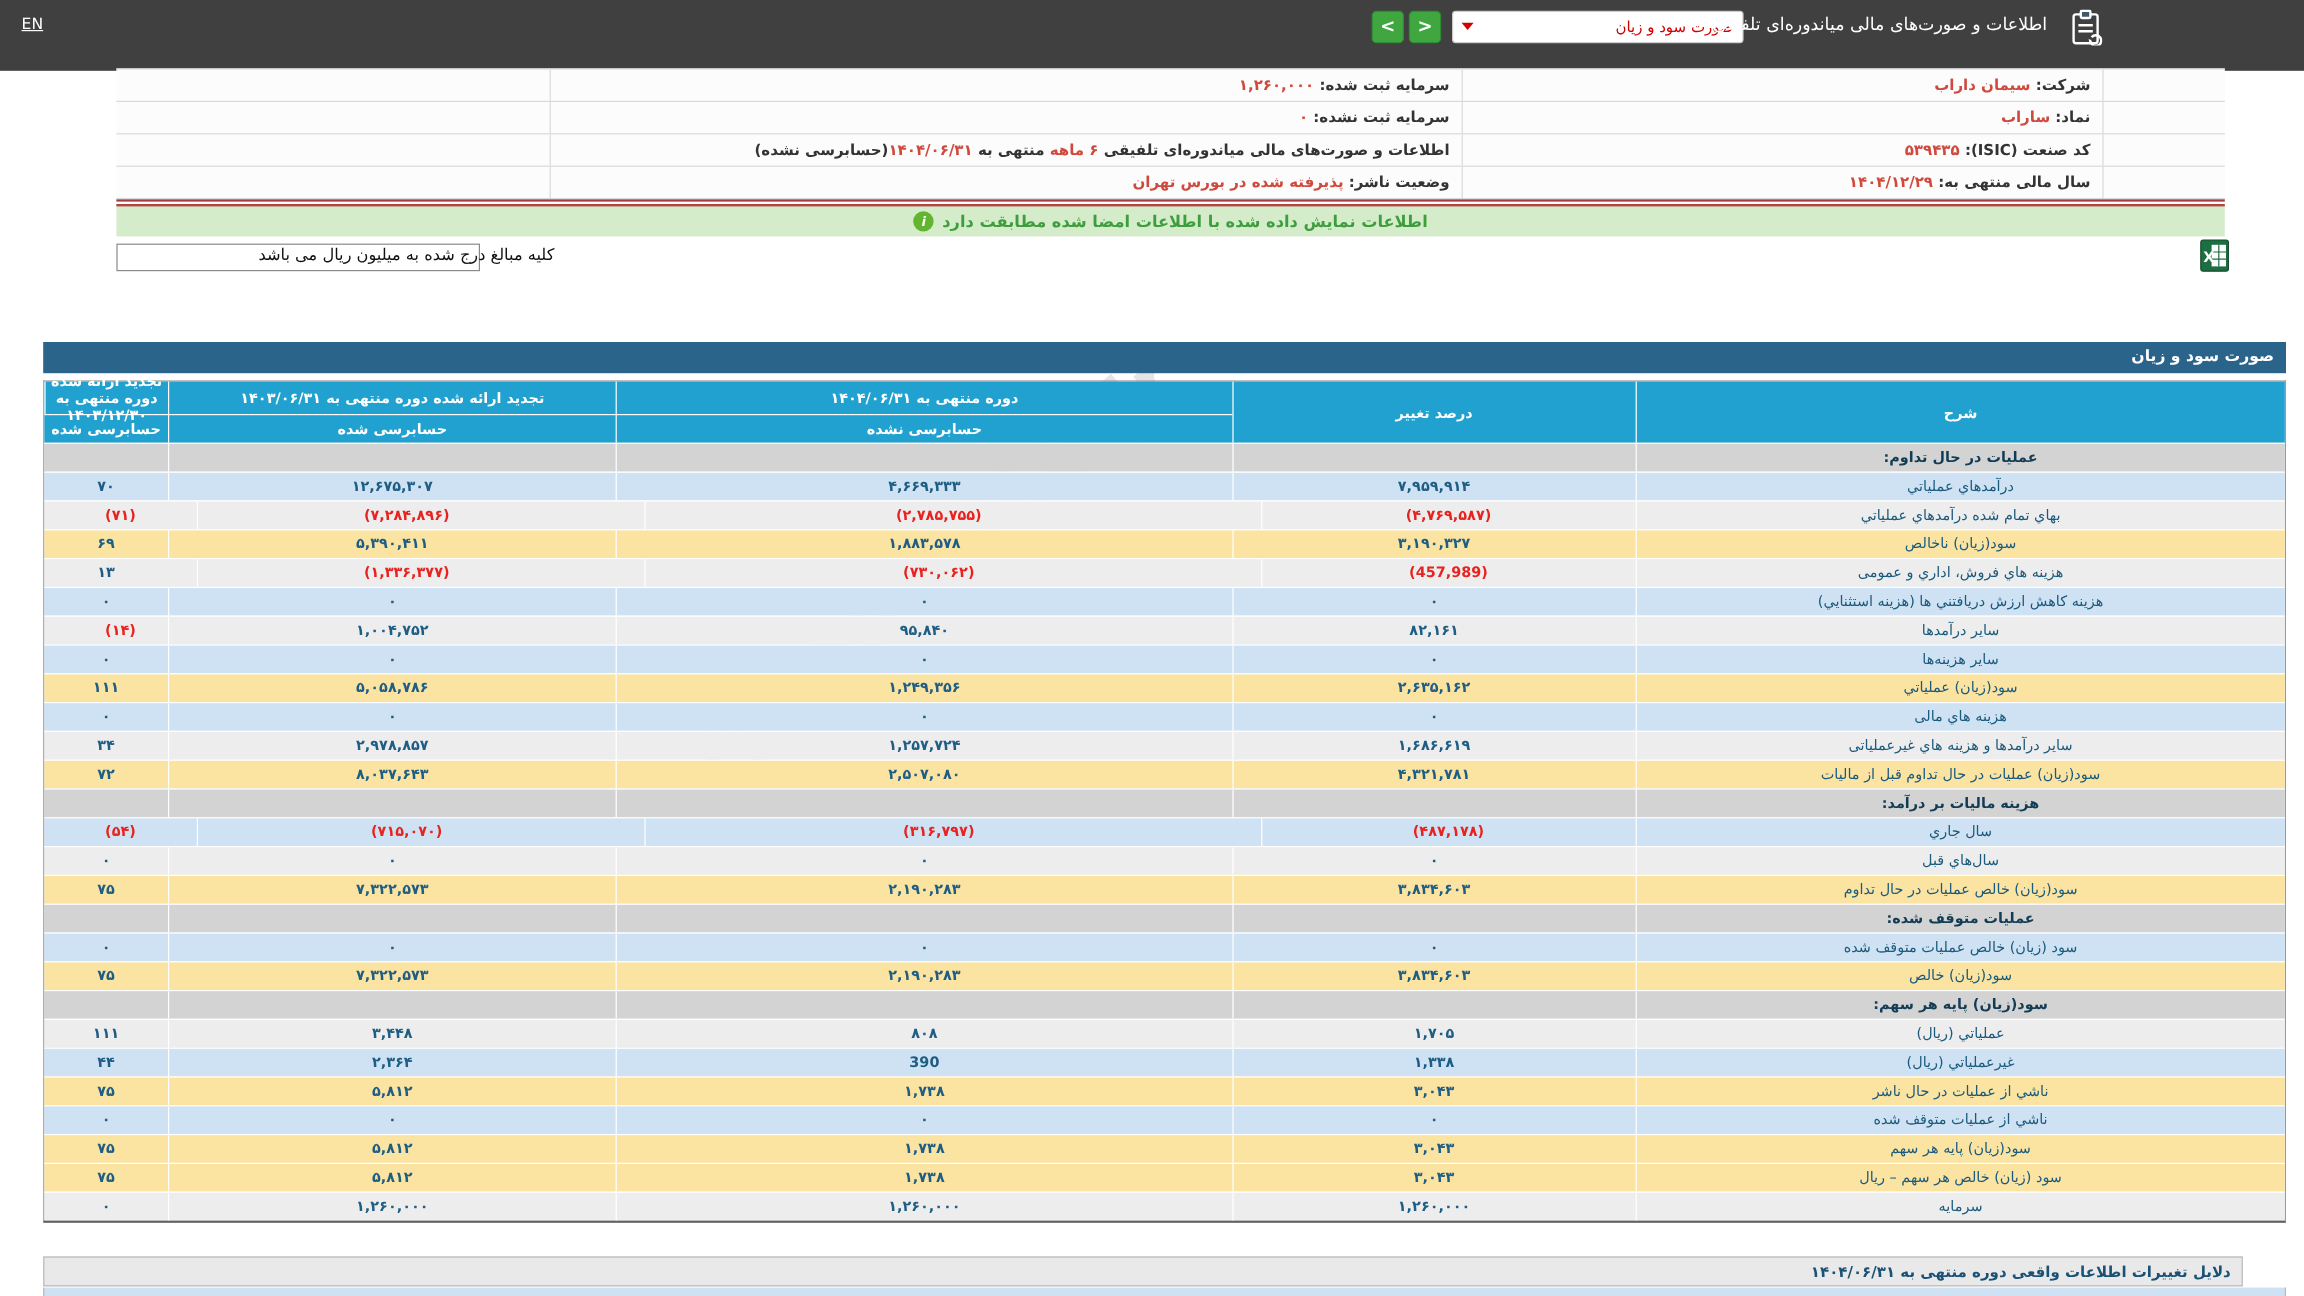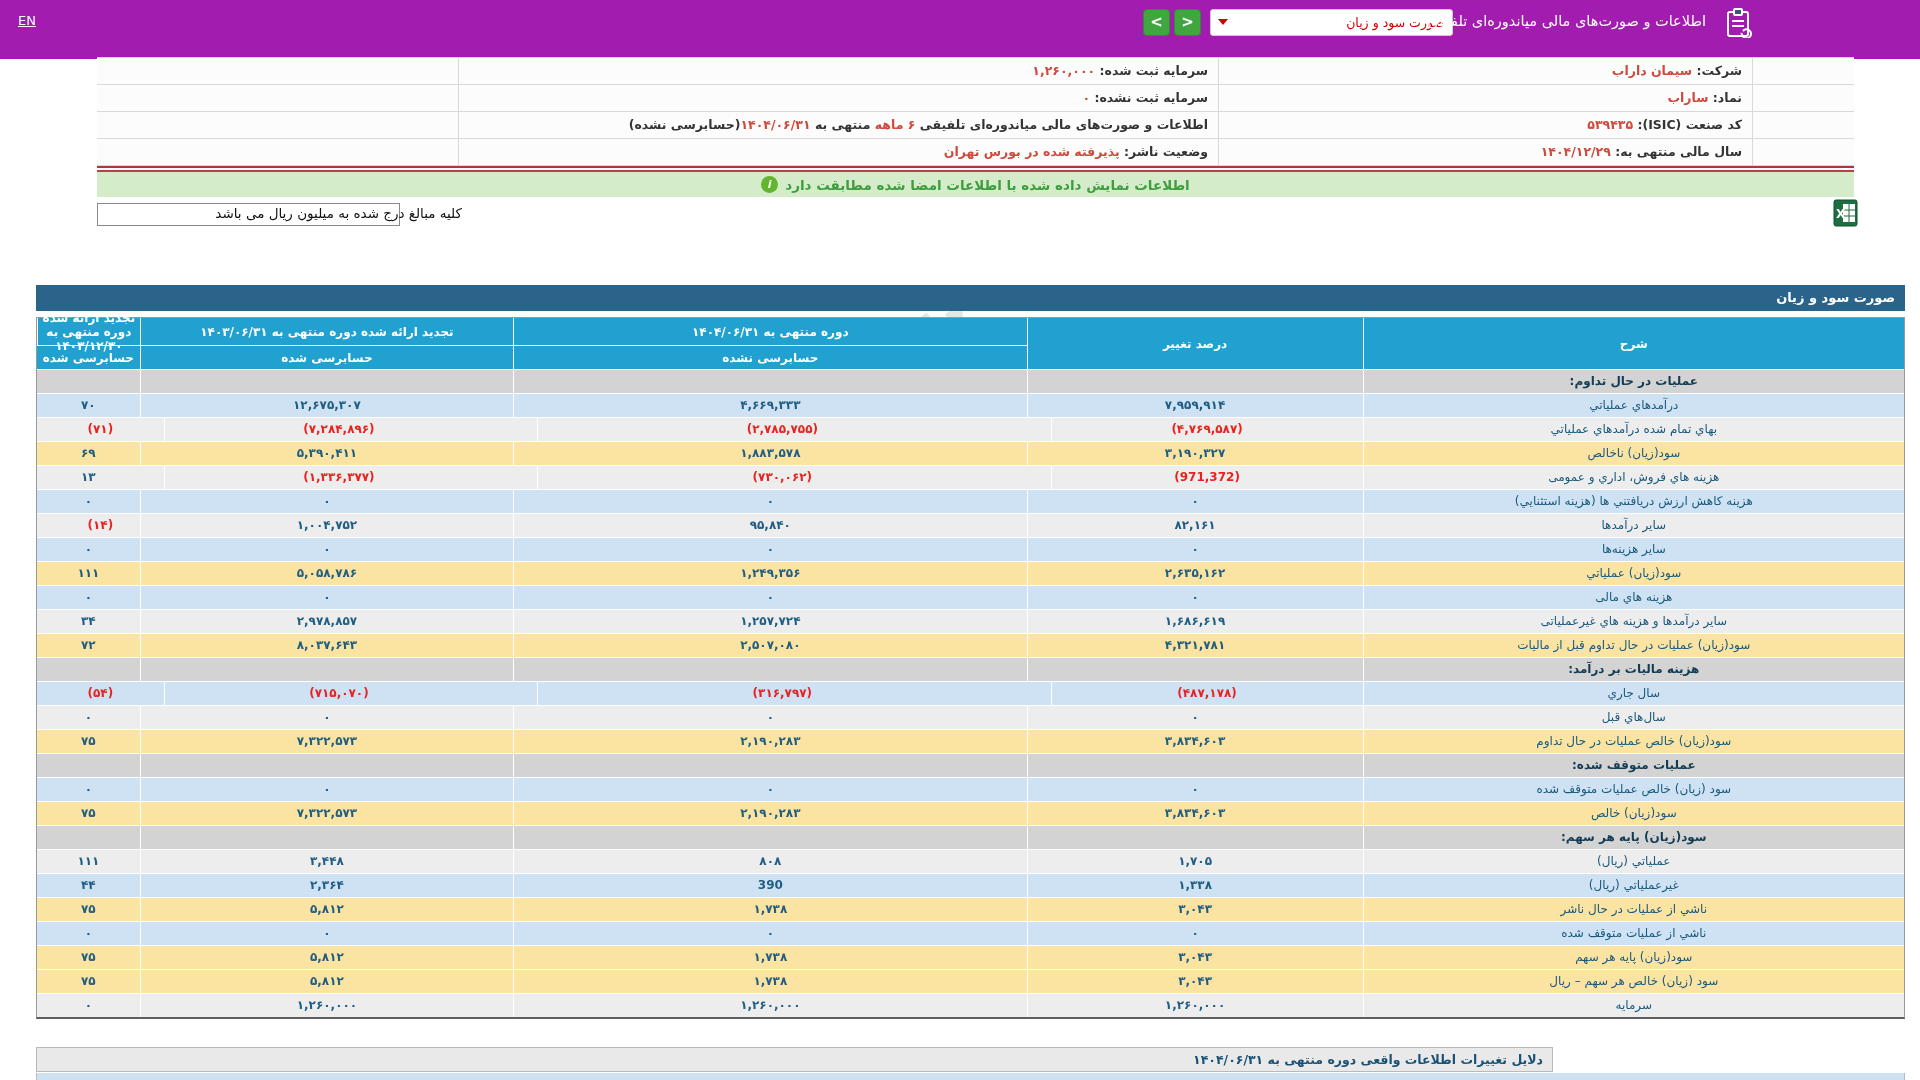--- a/index.html
+++ b/index.html
@@ -1,20 +1,20 @@
 <!DOCTYPE html>
 <html lang="fa"><head>
 <meta charset="utf-8">
 <style>
   * { margin:0; padding:0; box-sizing:border-box; }
   html,body { width:1920px; height:1080px; overflow:hidden; background:#fff;
     font-family:"DejaVu Sans", sans-serif; }
 
   
-  #topbar { position:absolute; left:0; top:0; width:1920px; height:59px; background:#a21caf; }
+  #topbar { position:absolute; left:0; top:0; width:1920px; height:59px; background:#404040; }
   #en-link { position:absolute; left:18px; top:13px; color:#fff; font-size:13px;
     text-decoration:underline; cursor:pointer; }
   .navbtn { position:absolute; top:9px; width:27px; height:27px; background:#3fa640;
     border:1px solid #2f8c32; border-radius:4px; color:#fff; font-weight:bold;
     font-size:15px; line-height:25px; text-align:center; cursor:pointer; }
   #btn-prev { left:1143px; }
   #btn-next { left:1174px; }
   #report-select { position:absolute; left:1210px; top:9px; width:243px; height:27px;
     background:#fff; border-radius:3px; border:1px solid #ccc; direction:rtl;
     color:#d10000; font-size:12.5px; line-height:25px; padding:0 8px; cursor:pointer; }
@@ -81,21 +81,21 @@
   .dcell.lbl { padding:0 8px; }
   .dcell.num { font-weight:bold; color:#1f5e84; }
   .dcell.red { color:#e8231f;margin-left:24px; }
   .row-blue   { background:#cfe2f3; }
   .row-gray   { background:#ededed; }
   .row-yellow { background:#fbe3a2; }
   .row-section { background:#d3d3d3; }
   .row-section .lbl { font-weight:bold; color:#123c55; }
 
   
-  #footer-bar { position:absolute; left:36px; top:1047px; width:1517px; height:25px;
+  #footer-bar { position:absolute; left:36px; top:1047px; width:1833px; height:25px;
     background:#e9e9e9; border:1px solid #b9b9b9; direction:rtl; color:#1a5276;
     font-size:12.5px; font-weight:bold; line-height:23px; padding:0 9px; }
   #footer-strip { position:absolute; left:36px; top:1073px; width:1869px; height:7px;
     background:#cfe2f3; border-left:1px solid #b9b9b9; border-right:1px solid #b9b9b9; }
 </style>
 </head>
 <body>
 
 <div id="topbar">
   <span id="en-link">EN</span>
@@ -204,21 +204,21 @@
         </div>
         <div class="drow row-yellow">
           <div class="dcell lbl">سود(زیان) ناخالص</div>
           <div class="dcell num">۳,۱۹۰,۳۲۷</div>
           <div class="dcell num">۱,۸۸۳,۵۷۸</div>
           <div class="dcell num">۵,۳۹۰,۴۱۱</div>
           <div class="dcell num">۶۹</div>
         </div>
         <div class="drow row-gray">
           <div class="dcell lbl">هزینه هاي فروش، اداري و عمومی</div>
-          <div class="dcell num red">(971,372)</div>
+          <div class="dcell num red">(457,989)</div>
           <div class="dcell num red">(۷۳۰,۰۶۲)</div>
           <div class="dcell num red">(۱,۳۳۶,۳۷۷)</div>
           <div class="dcell num">۱۳</div>
         </div>
         <div class="drow row-blue">
           <div class="dcell lbl">هزینه کاهش ارزش دریافتني ها (هزینه استثنایي)</div>
           <div class="dcell num">۰</div>
           <div class="dcell num">۰</div>
           <div class="dcell num">۰</div>
           <div class="dcell num">۰</div>

